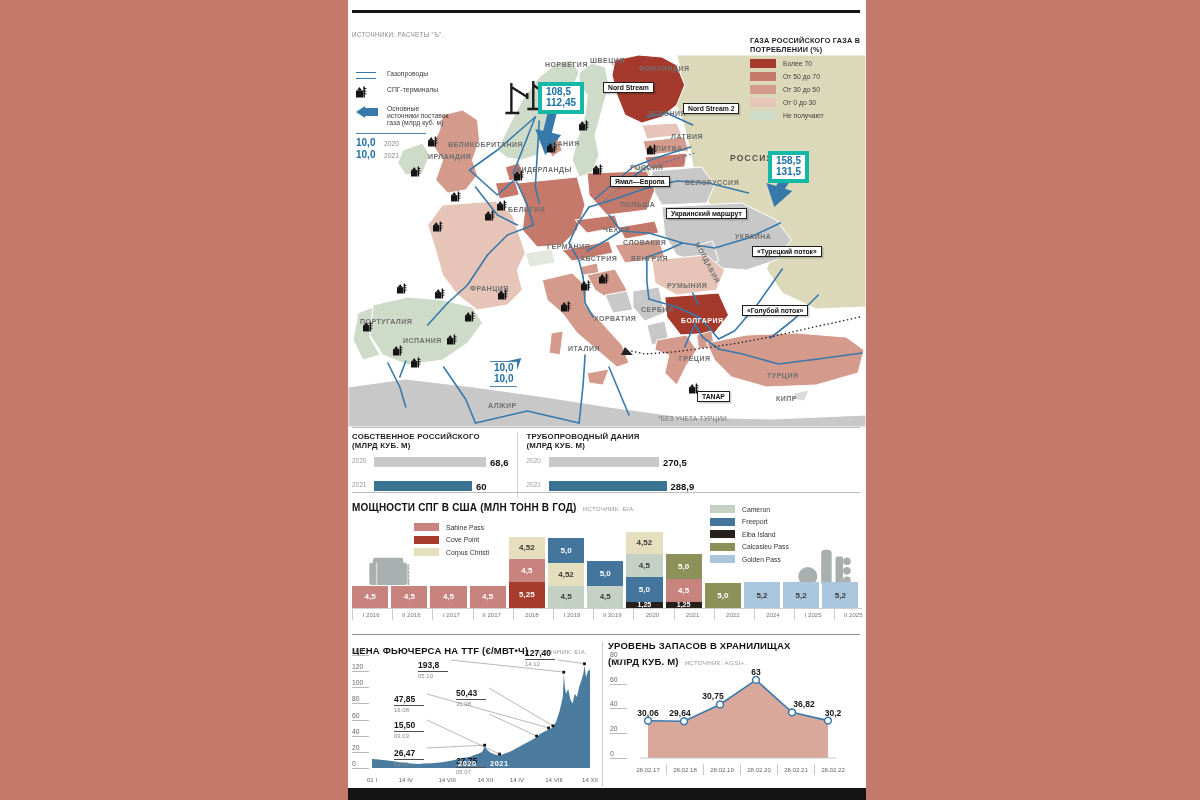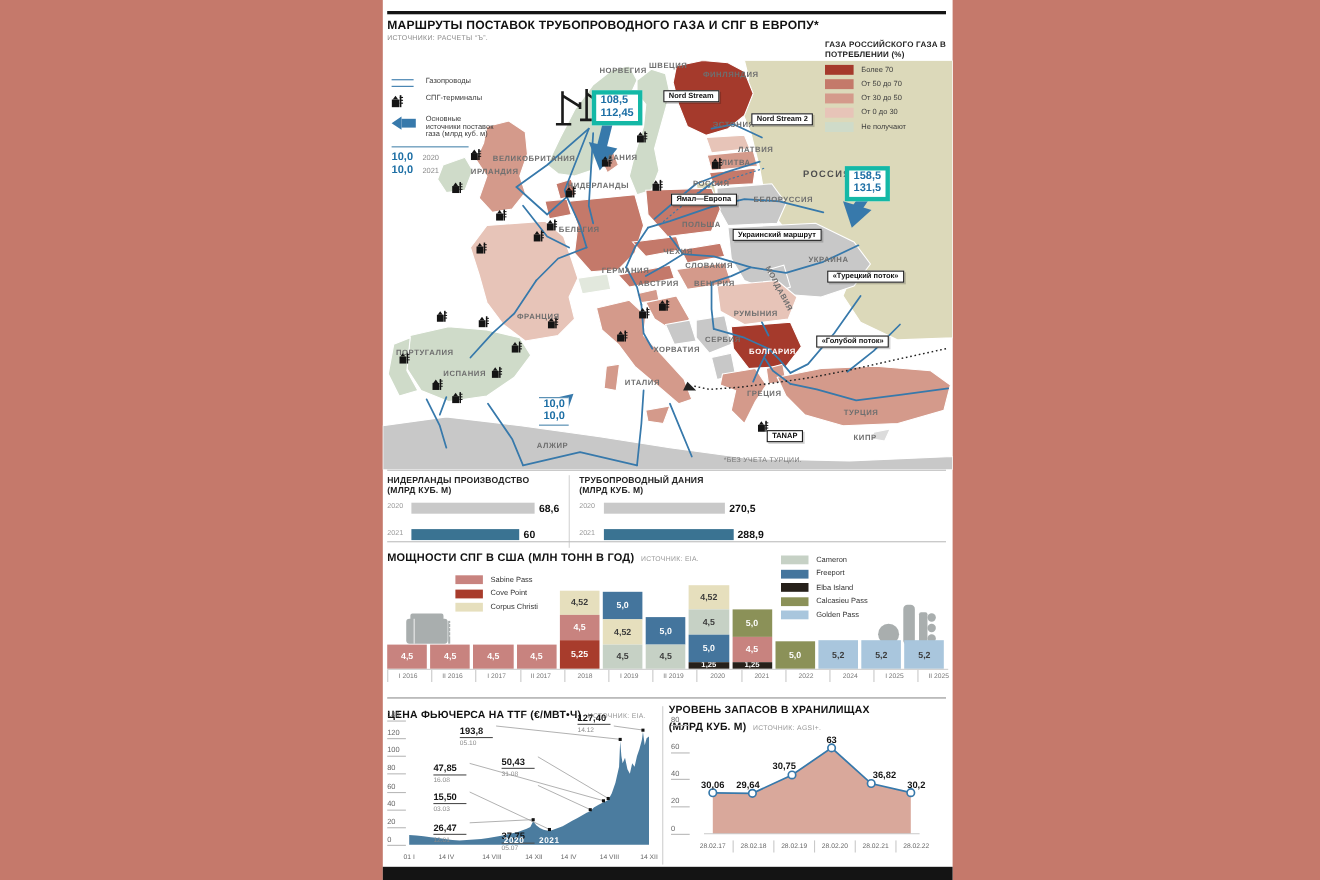--- a/index.html
+++ b/index.html
@@ -93,21 +93,20 @@
       <rect x="7.4" y="0" width="1.5" height="11" fill="#141414"></rect>
       <rect x="7.4" y="1.6" width="3" height="1" fill="#141414"></rect>
       <rect x="7.4" y="4.2" width="3" height="1" fill="#141414"></rect>
       <rect x="7.4" y="6.8" width="3" height="1" fill="#141414"></rect>
     </g>
   </defs>
 </svg>
 
 <div class="panel">
   <div class="toprule"></div>
-  <div class="title">МАРШРУТЫ ПОСТАВОК ТРУБОПРОВОДНОГО ГАЗА И СПГ В ЕВРОПУ*</div>
   <div class="srcnote">ИСТОЧНИКИ: РАСЧЕТЫ “Ъ”.</div>
 
   <div class="map">
     <svg id="mapsvg" width="518" height="372" viewBox="0 0 520 372" preserveAspectRatio="none">
       <rect x="0" y="0" width="520" height="372" fill="#ffffff"></rect>
       <g stroke="#ffffff" stroke-width="1">
         <path d="M330,0 L520,0 L520,252 L470,254 L436,238 L420,214 L430,190 L402,168 L366,152 L350,132 L344,98 L336,66 L326,42 L334,16 Z" fill="#dcd9ba"></path>
         <polygon points="150,95 162,70 175,45 192,22 210,8 225,5 232,18 222,40 205,60 196,80 190,100 175,105 160,103" fill="#cfdbc9"></polygon>
         <polygon points="232,18 245,8 258,12 262,30 255,55 248,80 252,100 245,118 232,122 225,105 230,85 238,60 240,40 232,30" fill="#cfdbc9"></polygon>
         <polygon points="268,5 292,0 315,2 330,10 338,30 330,50 315,62 295,68 278,60 270,40 265,20" fill="#a53a2c"></polygon>
@@ -401,21 +400,21 @@
         <div class="sit">
           <span class="ssw" style="background: rgb(207, 219, 201);"></span>
           <span class="slb">Не получают</span>
         </div>
       </div>
   </div>
 
   <div class="hr" style="top:427px"></div>
   <div class="prod" id="prodrow">
       <div class="pg pg1">
-        <div class="pgt">НИДЕРЛАНДЫ ПРОИЗВОДСТВО</div>
+        <div class="pgt">СОБСТВЕННОЕ РОССИЙСКОГО</div>
         <div class="pgu">(МЛРД КУБ. М)</div>
         <div class="pr">
           <span class="py">2020</span>
           <span class="pbar" style="width: 112px; background: rgb(201, 201, 201);"></span>
           <b class="pv">68,6</b>
         </div>
         <div class="pr">
           <span class="py">2021</span>
           <span class="pbar" style="width: 98px; background: rgb(58, 115, 146);"></span>
           <b class="pv">60</b>

